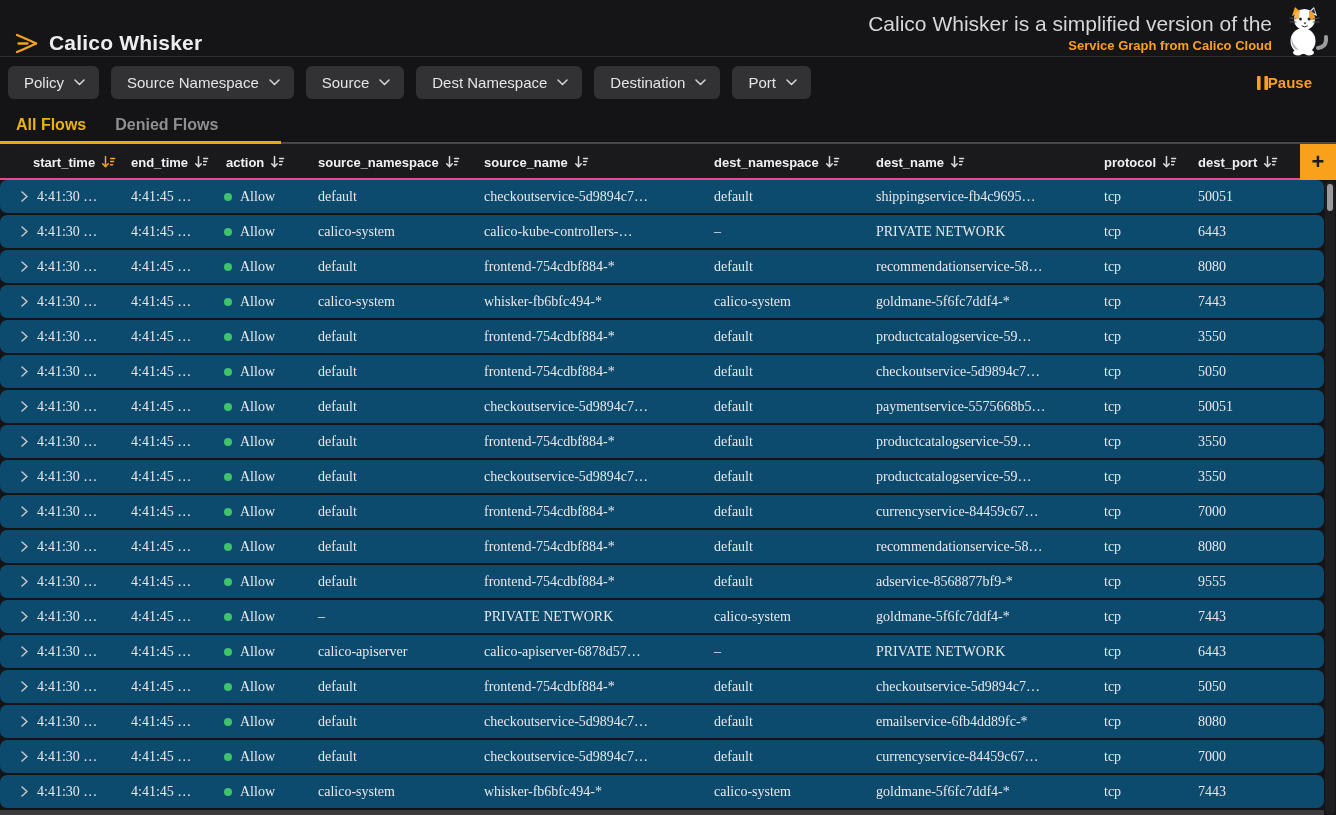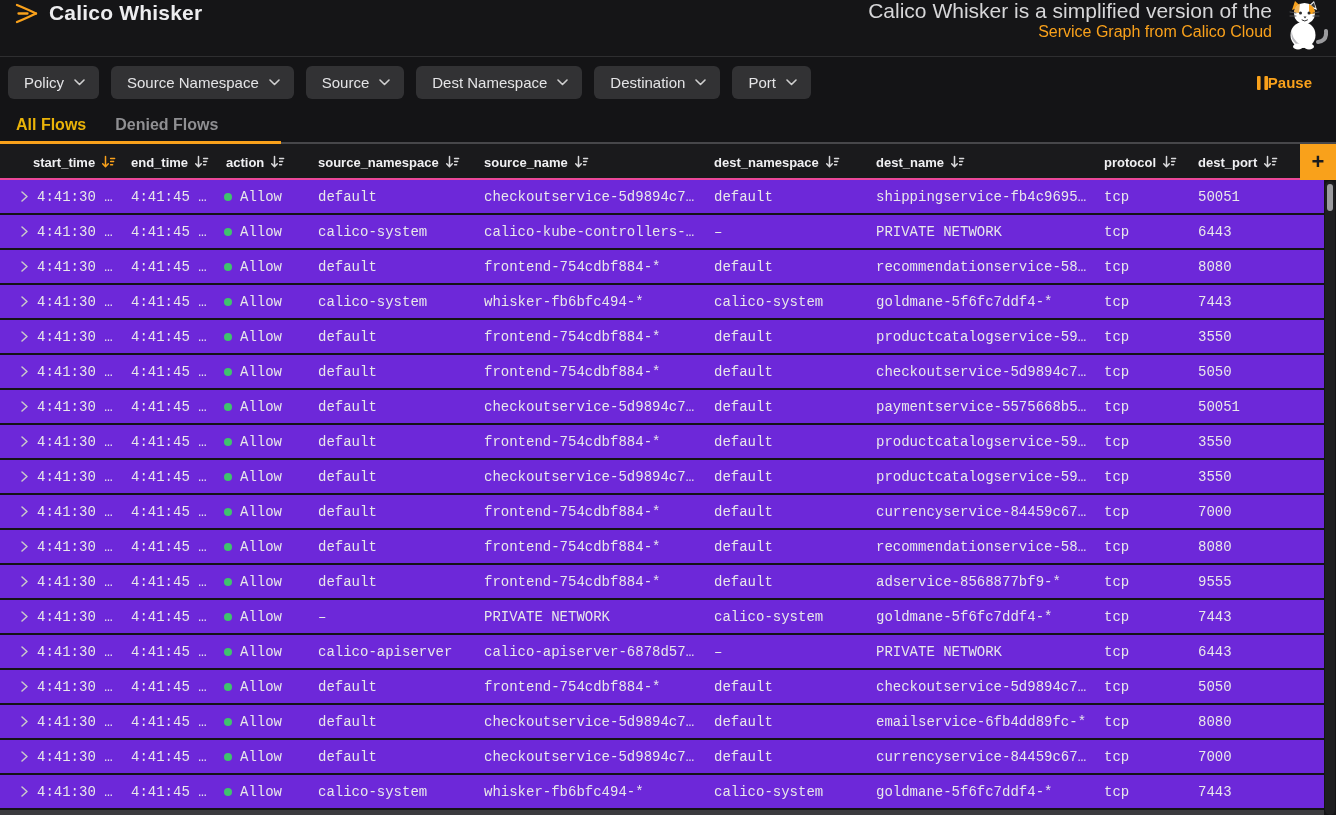--- a/index.html
+++ b/index.html
@@ -7,29 +7,29 @@
   body {
     background:#141416;
     font-family:"Liberation Sans", sans-serif;
     color:#e8e8ea;
     --accent:#f9a11b;
     --allow:#3fc46d;
   }
 
   
   .topbar {
-    height:57px; display:flex; align-items:flex-start;
+    height:57px; display:flex; align-items:flex-end;
     background:#151517; border-bottom:1px solid #2e2e30;
     padding:0 6px 0 14px;
   }
   .brand { display:flex; align-items:center; gap:9px; }
   .brand .logo-text { font-size:21px; font-weight:bold; color:#ededef; letter-spacing:.2px; }
   .tagline { margin-left:auto; text-align:right; line-height:21px; padding-right:10px; white-space:nowrap; }
   .tagline .t1 { color:#d6d6d8; font-size:21px; }
-  .tagline a { color:var(--accent); font-size:16px; font-weight:normal; text-decoration:none; }
+  .tagline a { color:var(--accent); font-size:13px; font-weight:bold; text-decoration:none; }
   .mascot { width:46px; height:50px; margin-right:2px; }
 
   
   .filterbar {
     height:51px; display:flex; align-items:center; gap:12px;
     padding:0 14px 0 8px; background:#141416;
   }
   .filter-btn {
     display:flex; align-items:center; gap:10px;
     background:#323234; border:none; border-radius:6px;
@@ -68,23 +68,23 @@
   .sort-ic { width:15px; height:14px; color:#d9d9db; flex:none; }
   .th.sorted .sort-ic { color:var(--accent); }
   .add-col {
     margin-left:auto; width:36px; height:36px;
     background:var(--accent); color:#1c1c1e; border:none;
     font-size:22px; font-weight:bold; line-height:1; cursor:pointer;
   }
 
   .rows { margin-right:12px; }
   .row {
-    height:33px; background:#6d28d9; margin-bottom:2px;
+    height:33px; background:#0c4a6e; margin-bottom:2px;
     align-items:center; cursor:pointer;
-    font-family:Liberation Mono, monospace; font-size:14px; color:#e8e8ea;
+    font-family:Liberation Serif, serif; font-size:14px; color:#e8e8ea;border-radius:7px;
   }
   .cell { padding-left:6px; white-space:nowrap; overflow:hidden; }
   .cell.c1 { display:flex; align-items:center; gap:8px; padding-left:20px; }
   .cell.c3 { display:flex; align-items:center; gap:8px; padding-left:4px; }
   .expander { width:9px; height:11px; color:#c9c9cb; flex:none; cursor:pointer; }
   .dot { width:8px; height:8px; border-radius:50%; background:var(--allow); flex:none; }
   .partial-row { height:6px; background:#3b3b3e; margin-right:12px; }
 
   
   .vscroll {

